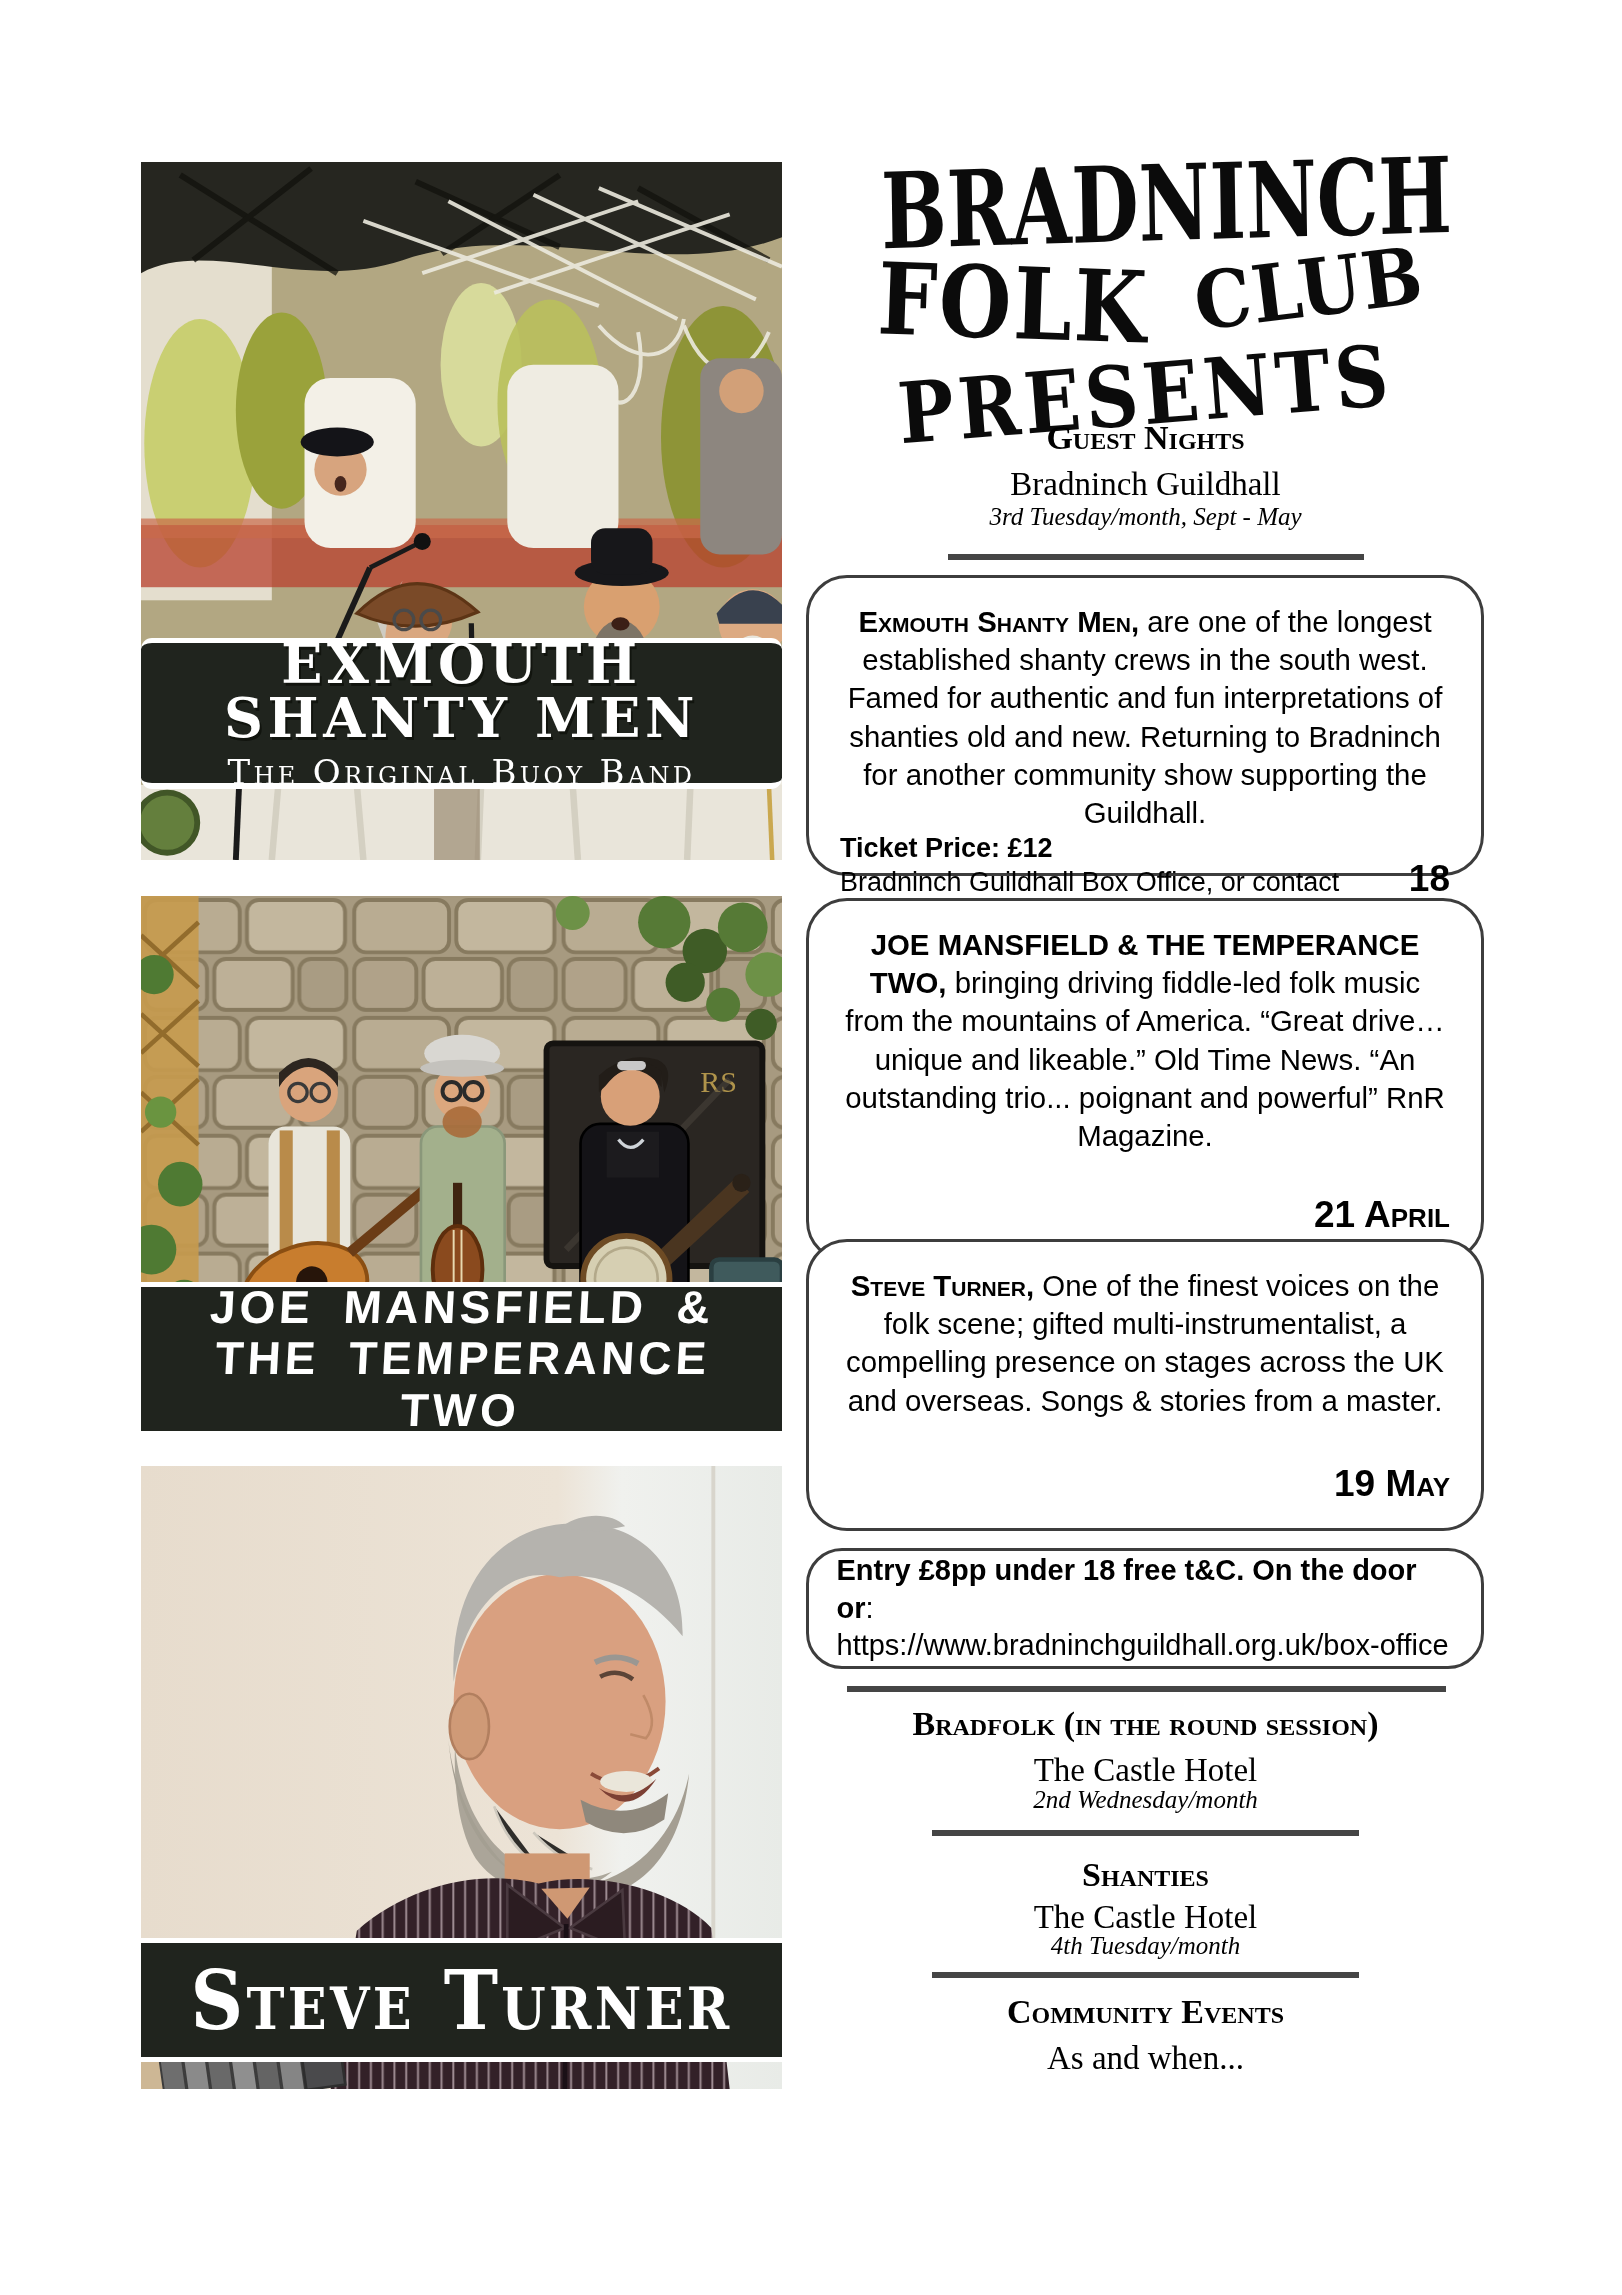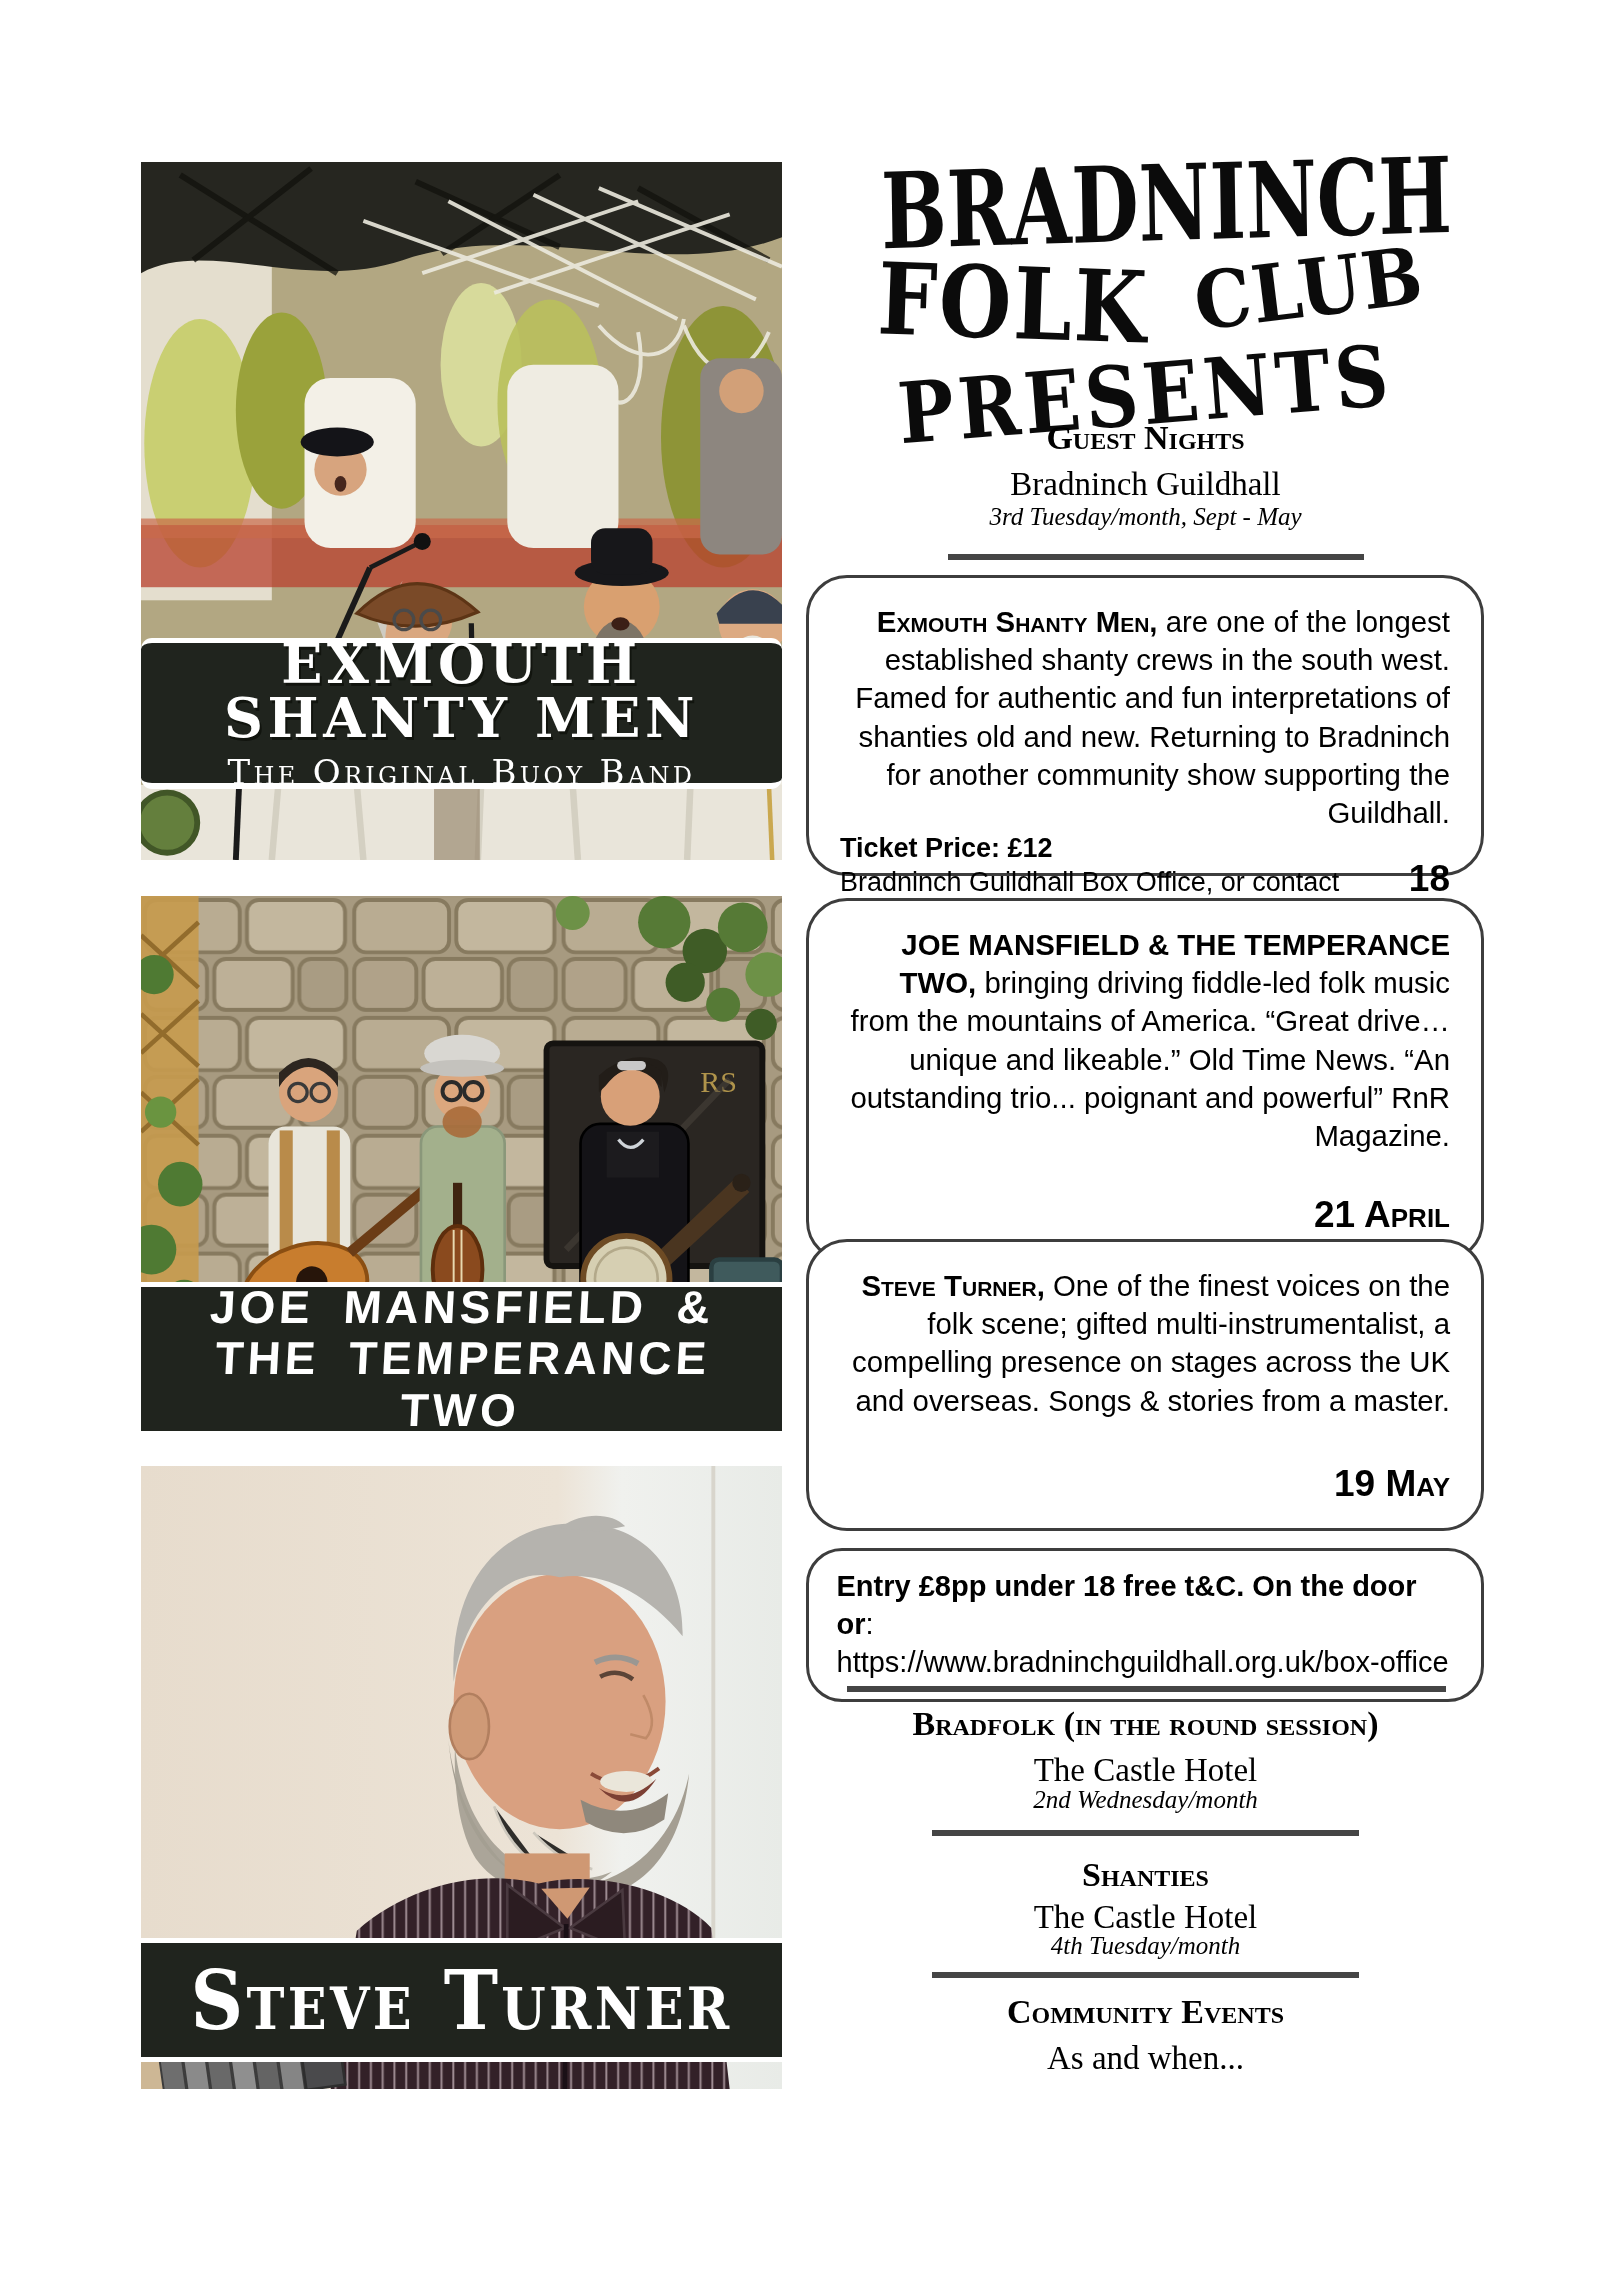--- a/index.html
+++ b/index.html
@@ -52,28 +52,28 @@
   #rule-wide{left:847px;top:1686px;width:599px;}
   #rule2{left:932px;top:1830px;width:427px;}
   #rule3{left:932px;top:1972px;width:427px;}
 
   .event{position:absolute;left:806px;width:678px;border:3.3px solid #3d3d3d;border-radius:41px;
          box-sizing:border-box;background:#fff;padding:25px 31px 26px 31px;
          display:flex;flex-direction:column;justify-content:space-between;}
   #event1{top:575px;height:301px;}
   #event2{top:898px;height:364px;}
   #event3{top:1239px;height:292px;}
-  .event-text{font-size:29.4px;line-height:1.3;margin:0;text-align:right;}
+  .event-text{font-size:29.4px;line-height:1.3;margin:0;text-align:center;}
   .event-name{font-weight:bold;}
   .event-date{font-size:37px;font-weight:bold;font-variant:small-caps;text-align:right;line-height:1;}
   .event-foot{display:flex;justify-content:space-between;align-items:flex-end;}
   .ticket-label{font-size:27px;font-weight:bold;line-height:1.25;text-align:left;}
   .ticket-info{font-size:27px;line-height:1.25;text-align:left;}
 
-  .entry{position:absolute;left:806px;top:1548px;width:678px;height:154px;border:3.3px solid #3d3d3d;
+  .entry{position:absolute;left:806px;top:1548px;width:678px;height:121px;border:3.3px solid #3d3d3d;
          border-radius:36px;box-sizing:border-box;padding:13px 27.5px;background:#fff;
          display:flex;flex-direction:column;justify-content:center;text-align:left;}
   .entry .l1{font-size:29px;font-weight:bold;line-height:1.3;}
   .entry .tail{font-weight:normal;}
   .entry .url{font-size:29px;line-height:1.3;}
 
   #s1-title{top:1705px;}
   #s1-venue{top:1752px;}
   #s1-sched{top:1786px;}
   #s2-title{top:1856px;}

